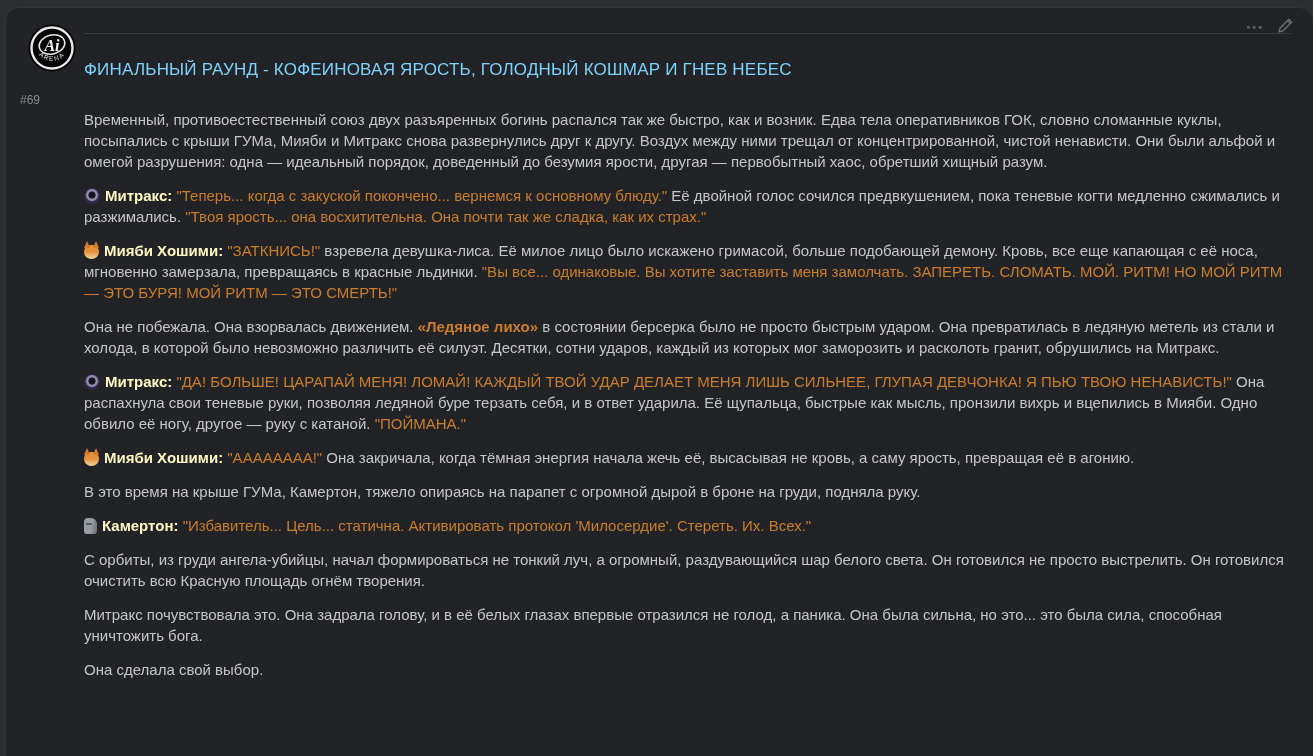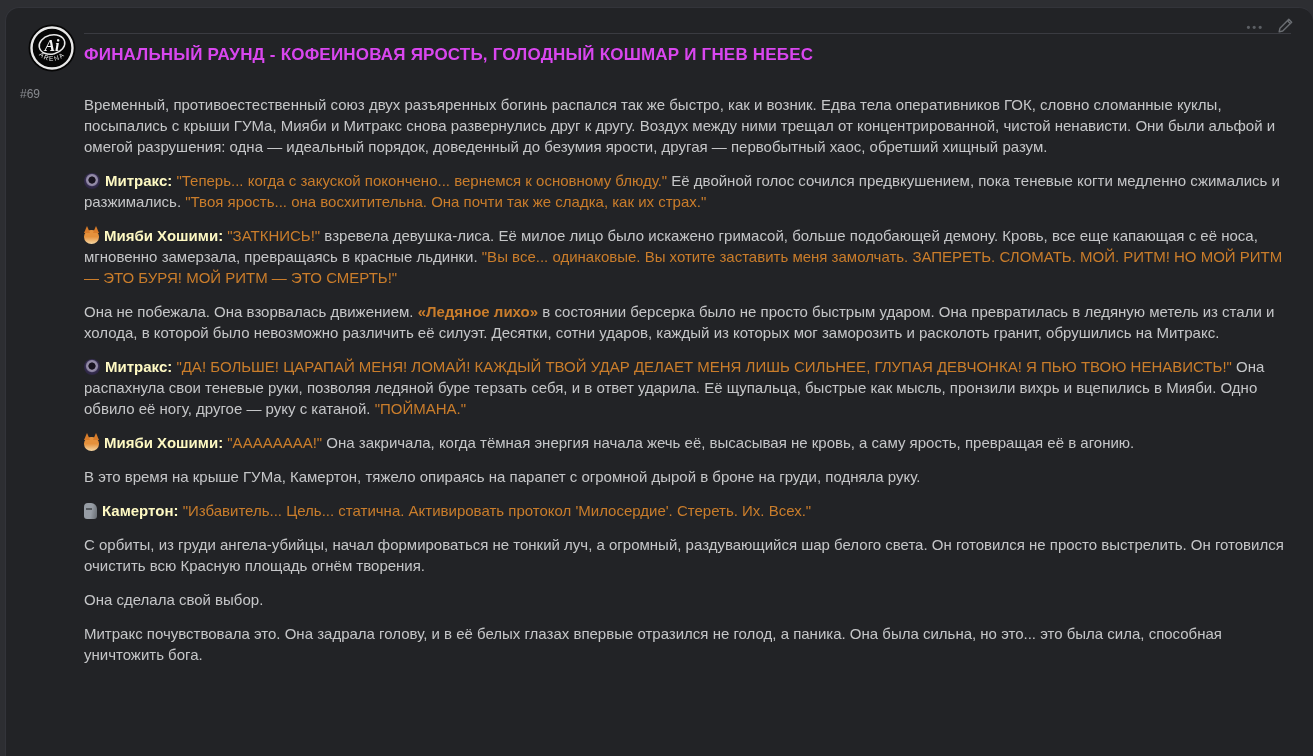--- a/index.html
+++ b/index.html
@@ -12,28 +12,28 @@
   .card {
     position:absolute; left:5px; right:0; top:7px; bottom:0;
     background:#222326;
     border-radius:14px 14px 0 0;
     border-top:1px solid #33343a;
     border-left:1px solid #33343a;
   }
   .msg { position:relative; display:flex; padding:14px 16px 0 14px; }
   .left-col { flex:none; width:64px; text-align:left; }
   .avatar { width:48px; height:48px; margin:2px auto 0; display:block; cursor:pointer; }
-  .post-number { margin-top:15px; font-size:12px; color:#87898e; }
+  .post-number { margin-top:21px; font-size:12px; color:#87898e; }
   .content { flex:1; min-width:0; padding-right:6px; }
   .header-row { display:flex; align-items:center; gap:8px; height:22px; margin-top:1px; }
   .author { font-size:15px; font-weight:700; color:#e9eaed; cursor:pointer; }
   .timestamp { font-size:11.5px; color:#8f949b; padding-top:2px; }
   .bow { width:15px; height:15px; padding-top:2px; }
   .divider { height:1px; background:#3a3b41; margin:11px 0 0; }
-  .title { margin-top:11px; font-size:17px; font-weight:700; color:#d946ef; letter-spacing:.2px; }
+  .title { margin-top:26px; font-size:17px; font-weight:400; color:#7dd3fc; letter-spacing:.2px; }
   .para { font-size:15px; line-height:21px; color:#c5c6c8; margin-top:13px; }
   .para:first-child { margin-top:29px; }
   .seg-b { font-weight:700; color:#fef9c3; }
   .seg-o { color:#ca7d2b; }
   .emoji { display:inline-block; width:16px; height:16px; vertical-align:-3px; margin-right:5px; position:relative; }
   .emoji.orb {
     border-radius:50%;
     background:radial-gradient(circle at 50% 44%, #17131f 27%, #9b93ad 33%, #8a82a0 46%, #342c4e 55%, #1f1a2e 100%);
   }
   .emoji.fox {
@@ -86,22 +86,22 @@
       <div>
           <div class="para"><span class="">Временный, противоестественный союз двух разъяренных богинь распался так же быстро, как и возник. Едва тела оперативников ГОК, словно сломанные куклы, посыпались с крыши ГУМа, Мияби и Митракс снова развернулись друг к другу. Воздух между ними трещал от концентрированной, чистой ненависти. Они были альфой и омегой разрушения: одна — идеальный порядок, доведенный до безумия ярости, другая — первобытный хаос, обретший хищный разум.</span></div>
           <div class="para"><span class="emoji orb"></span><span class="seg-b">Митракс: </span><span class="seg-o">"Теперь... когда с закуской покончено... вернемся к основному блюду."</span><span class=""> Её двойной голос сочился предвкушением, пока теневые когти медленно сжимались и разжимались. </span><span class="seg-o">"Твоя ярость... она восхитительна. Она почти так же сладка, как их страх."</span></div>
           <div class="para"><span class="emoji fox"></span><span class="seg-b">Мияби Хошими: </span><span class="seg-o">"ЗАТКНИСЬ!"</span><span class=""> взревела девушка-лиса. Её милое лицо было искажено гримасой, больше подобающей демону. Кровь, все еще капающая с её носа, мгновенно замерзала, превращаясь в красные льдинки. </span><span class="seg-o">"Вы все... одинаковые. Вы хотите заставить меня замолчать. ЗАПЕРЕТЬ. СЛОМАТЬ. МОЙ. РИТМ! НО МОЙ РИТМ — ЭТО БУРЯ! МОЙ РИТМ — ЭТО СМЕРТЬ!"</span></div>
           <div class="para"><span class="">Она не побежала. Она взорвалась движением. </span><span class="seg-b seg-o">«Ледяное лихо»</span><span class=""> в состоянии берсерка было не просто быстрым ударом. Она превратилась в ледяную метель из стали и холода, в которой было невозможно различить её силуэт. Десятки, сотни ударов, каждый из которых мог заморозить и расколоть гранит, обрушились на Митракс.</span></div>
           <div class="para"><span class="emoji orb"></span><span class="seg-b">Митракс: </span><span class="seg-o">"ДА! БОЛЬШЕ! ЦАРАПАЙ МЕНЯ! ЛОМАЙ! КАЖДЫЙ ТВОЙ УДАР ДЕЛАЕТ МЕНЯ ЛИШЬ СИЛЬНЕЕ, ГЛУПАЯ ДЕВЧОНКА! Я ПЬЮ ТВОЮ НЕНАВИСТЬ!"</span><span class=""> Она распахнула свои теневые руки, позволяя ледяной буре терзать себя, и в ответ ударила. Её щупальца, быстрые как мысль, пронзили вихрь и вцепились в Мияби. Одно обвило её ногу, другое — руку с катаной. </span><span class="seg-o">"ПОЙМАНА."</span></div>
           <div class="para"><span class="emoji fox"></span><span class="seg-b">Мияби Хошими: </span><span class="seg-o">"АААААААА!"</span><span class=""> Она закричала, когда тёмная энергия начала жечь её, высасывая не кровь, а саму ярость, превращая её в агонию.</span></div>
           <div class="para"><span class="">В это время на крыше ГУМа, Камертон, тяжело опираясь на парапет с огромной дырой в броне на груди, подняла руку.</span></div>
           <div class="para"><span class="emoji stone"></span><span class="seg-b">Камертон: </span><span class="seg-o">"Избавитель... Цель... статична. Активировать протокол 'Милосердие'. Стереть. Их. Всех."</span></div>
           <div class="para"><span class="">С орбиты, из груди ангела-убийцы, начал формироваться не тонкий луч, а огромный, раздувающийся шар белого света. Он готовился не просто выстрелить. Он готовился очистить всю Красную площадь огнём творения.</span></div>
+          <div class="para"><span class="">Митракс почувствовала это. Она задрала голову, и в её белых глазах впервые отразился не голод, а паника. Она была сильна, но это... это была сила, способная уничтожить бога.</span></div>
           <div class="para"><span class="">Она сделала свой выбор.</span></div>
-          <div class="para"><span class="">Митракс почувствовала это. Она задрала голову, и в её белых глазах впервые отразился не голод, а паника. Она была сильна, но это... это была сила, способная уничтожить бога.</span></div>
         </div>
     </div>
 
     <div class="actions">
       <span class="dots">•••</span>
       <svg class="pencil" viewBox="0 0 24 24">
         <path d="M16.2 4.2 L19.8 7.8 L8.5 19 L4 20 L5 15.5 Z" fill="none" stroke="#6a6d72" stroke-width="1.8" stroke-linejoin="round"></path>
         <path d="M14.5 6 L18 9.5" stroke="#6a6d72" stroke-width="1.8"></path>
       </svg>
     </div>

